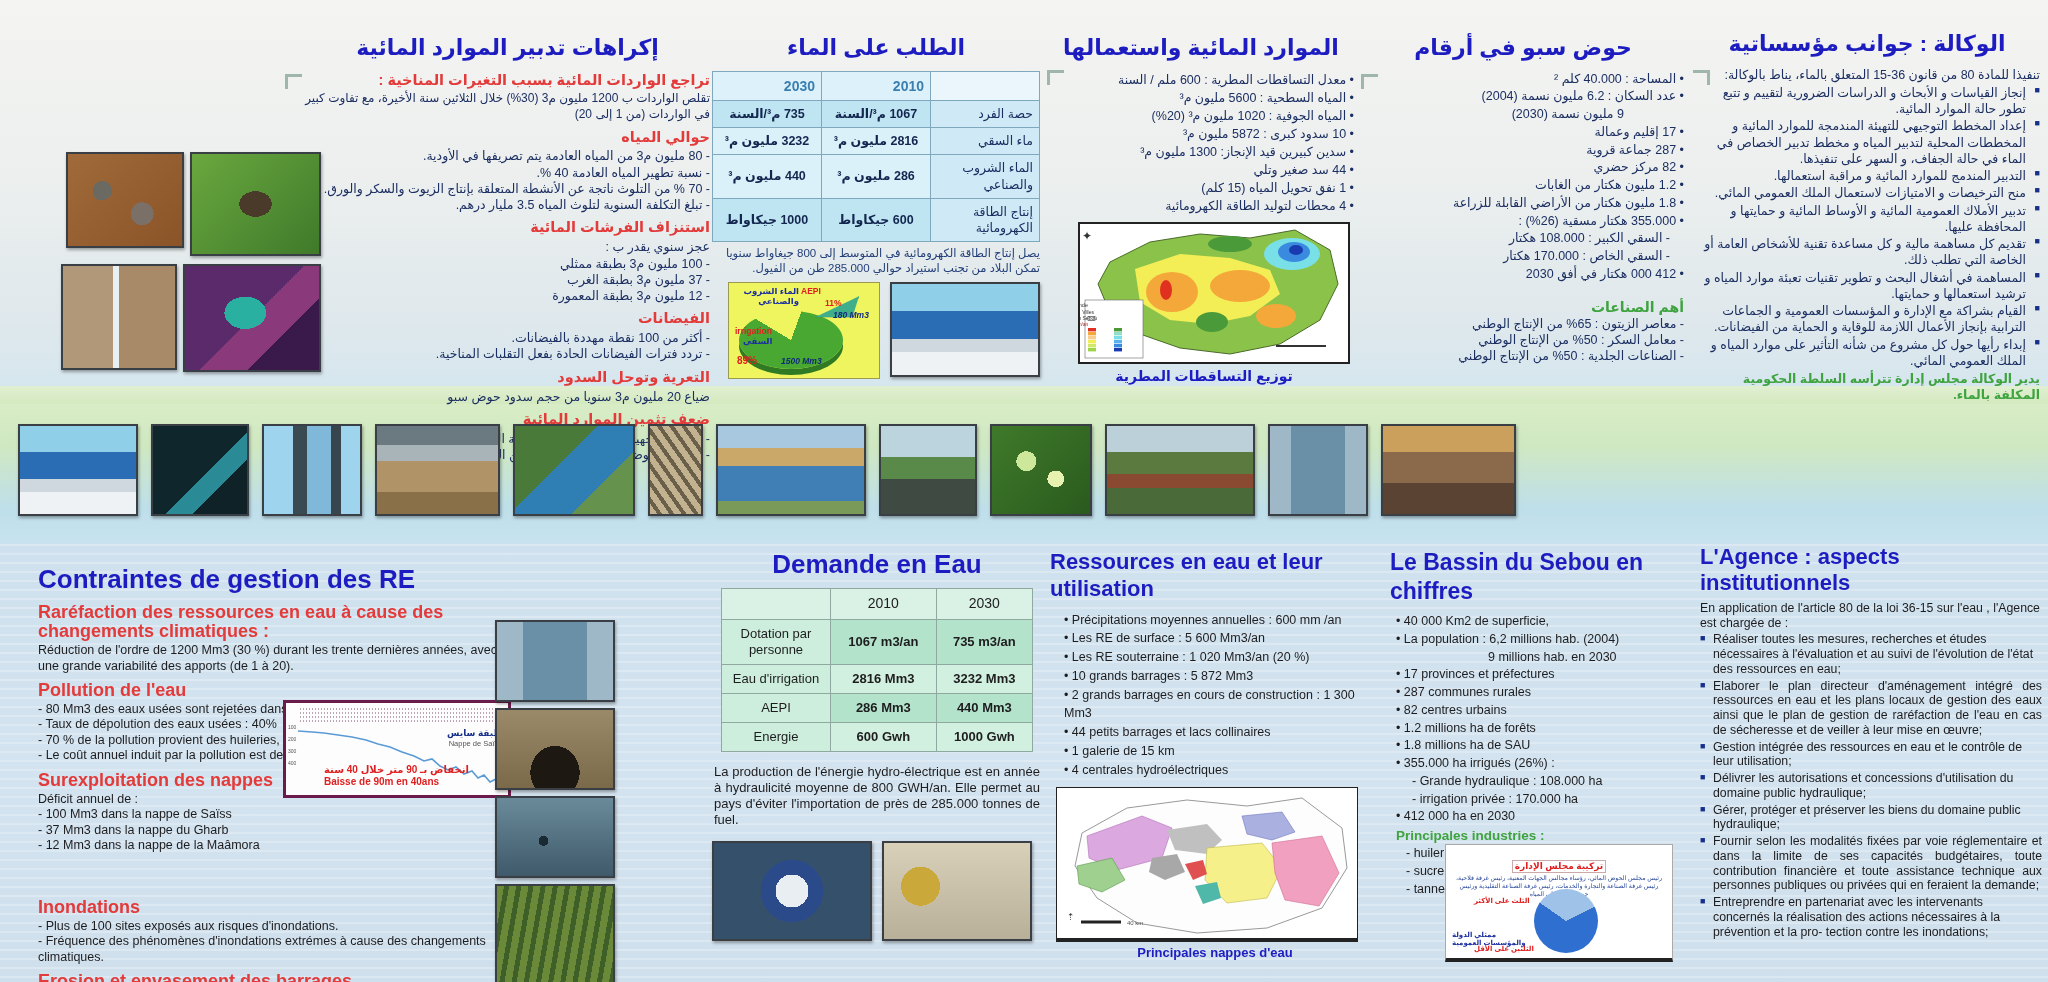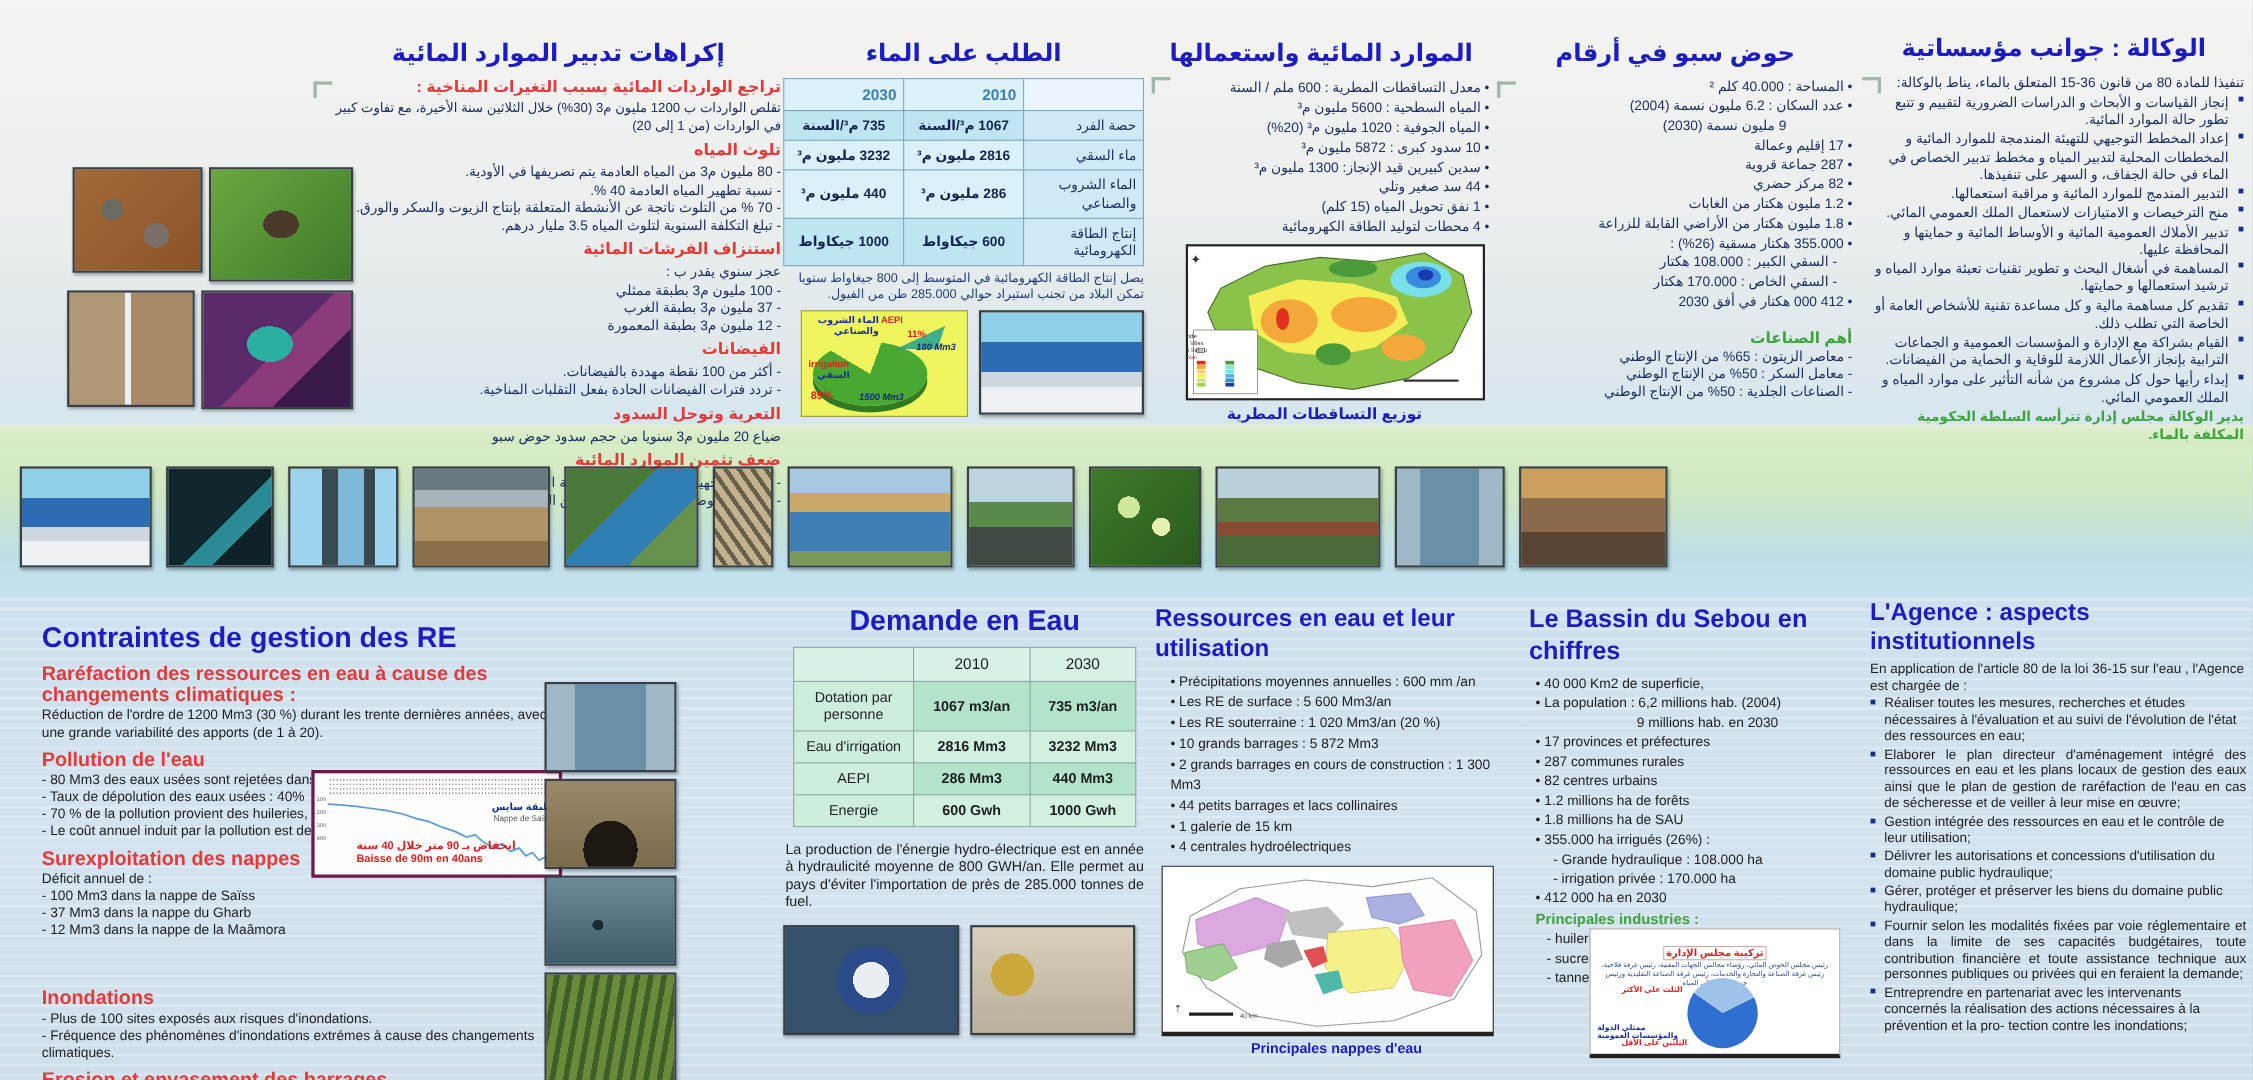--- a/index.html
+++ b/index.html
@@ -108,21 +108,21 @@
   <div class="strip-bg"></div>
   <div class="bottom-bg"></div>
 
   <section class="col ar" style="left:10px;top:34px;width:700px;height:362px;">
     <div style="margin-left:295px;">
       <h2 class="h-ar">إكراهات تدبير الموارد المائية</h2>
       <div class="corner l" style="position:absolute;right:408px;top:40px;"></div>
       <div>
         <div class="rh">تراجع الواردات المائية بسبب التغيرات المناخية :</div>
         <div class="ln" style="font-size:12px;">تقلص الواردات ب 1200 مليون م3 (30%) خلال الثلاثين سنة الأخيرة، مع تفاوت كبير في الواردات (من 1 إلى 20)</div>
-        <div class="rh">تلوث المياه</div>
+        <div class="rh">حوالي المياه</div>
         <div class="ln">- 80 مليون م3 من المياه العادمة يتم تصريفها في الأودية.</div>
         <div class="ln">- نسبة تطهير المياه العادمة 40 %.</div>
         <div class="ln">- 70 % من التلوث ناتجة عن الأنشطة المتعلقة بإنتاج الزيوت والسكر والورق.</div>
         <div class="ln">- تبلغ التكلفة السنوية لتلوث المياه 3.5 مليار درهم.</div>
         <div class="rh">استنزاف الفرشات المائية</div>
         <div class="ln">عجز سنوي يقدر ب :</div>
         <div class="ln">- 100 مليون م3 بطبقة ممثلي</div>
         <div class="ln">- 37 مليون م3 بطبقة الغرب</div>
         <div class="ln">- 12 مليون م3 بطبقة المعمورة</div>
         <div class="rh">الفيضانات</div>
@@ -275,22 +275,22 @@
   <section class="col ar" style="left:1694px;top:30px;width:346px;height:366px;">
     <h2 class="h-ar">الوكالة : جوانب مؤسساتية</h2>
     <div class="corner" style="position:absolute;right:330px;top:40px;"></div>
     <div class="ln">تنفيذا للمادة 80 من قانون 36-15 المتعلق بالماء، يناط بالوكالة:</div>
     <ul class="sq">
       <li>إنجاز القياسات و الأبحاث و الدراسات الضرورية لتقييم و تتبع تطور حالة الموارد المائية.</li>
       <li>إعداد المخطط التوجيهي للتهيئة المندمجة للموارد المائية و المخططات المحلية لتدبير المياه و مخطط تدبير الخصاص في الماء في حالة الجفاف، و السهر على تنفيذها.</li>
       <li>التدبير المندمج للموارد المائية و مراقبة استعمالها.</li>
       <li>منح الترخيصات و الامتيازات لاستعمال الملك العمومي المائي.</li>
       <li>تدبير الأملاك العمومية المائية و الأوساط المائية و حمايتها و المحافظة عليها.</li>
+      <li>تقديم كل مساهمة مالية و كل مساعدة تقنية للأشخاص العامة أو الخاصة التي تطلب ذلك.</li>
       <li>المساهمة في أشغال البحث و تطوير تقنيات تعبئة موارد المياه و ترشيد استعمالها و حمايتها.</li>
-      <li>تقديم كل مساهمة مالية و كل مساعدة تقنية للأشخاص العامة أو الخاصة التي تطلب ذلك.</li>
       <li>القيام بشراكة مع الإدارة و المؤسسات العمومية و الجماعات الترابية بإنجاز الأعمال اللازمة للوقاية و الحماية من الفيضانات.</li>
       <li>إبداء رأيها حول كل مشروع من شأنه التأثير على موارد المياه و الملك العمومي المائي.</li>
     </ul>
     <div class="grn" style="font-size:12.5px;margin-top:2px;">يدير الوكالة مجلس إدارة تترأسه السلطة الحكومية المكلفة بالماء.</div>
   </section>
 
   <div class="strip">
     <div class="ph g-lakeboats" style="width:120px;"></div>
     <div class="ph g-panel" style="width:98px;"></div>
     <div class="ph g-rig" style="width:100px;"></div>

